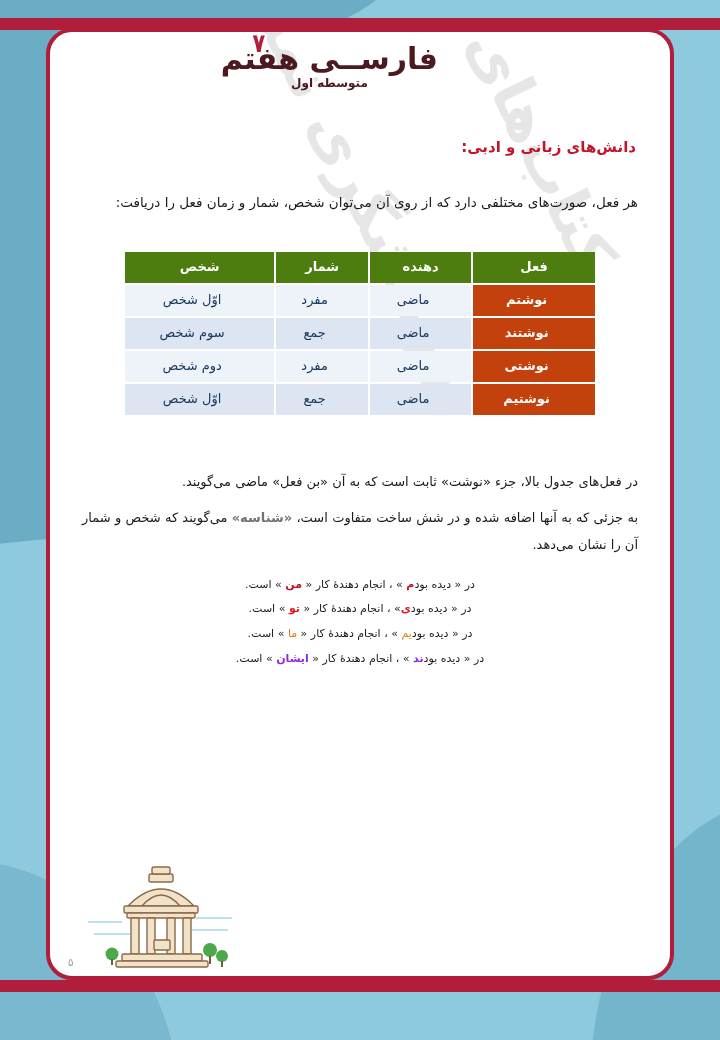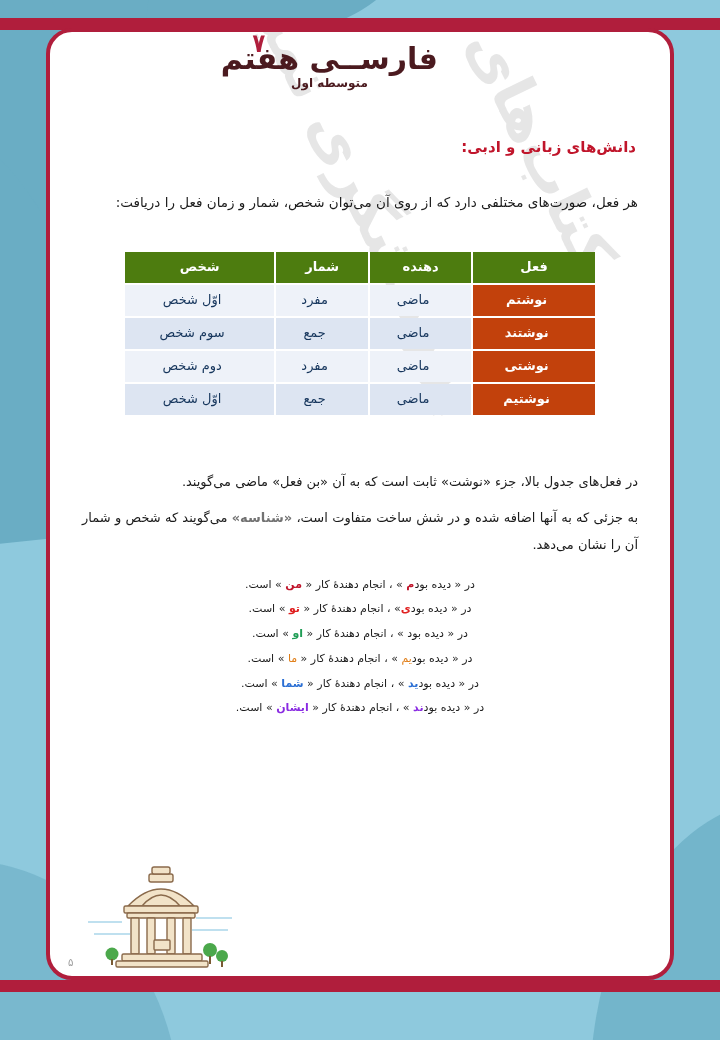--- a/index.html
+++ b/index.html
@@ -300,27 +300,21 @@
 
 
       <div class="lines">
         <div class="line-item">
           <span>در « دیده بود</span><span class="c-crimson">م</span><span> » ، انجام دهندهٔ کار « </span><span class="c-crimson">من</span><span> » است.</span>
         </div>
         <div class="line-item">
           <span>در « دیده بود</span><span class="c-red">ی</span><span>» ، انجام دهندهٔ کار « </span><span class="c-red">تو</span><span> » است.</span>
         </div>
         <div class="line-item">
-          <span>در « دیده بود</span><span class="c-green"></span><span> » ، انجام دهندهٔ کار « </span><span class="c-green">او</span><span> » است.</span>
-        </div>
-        <div class="line-item">
           <span>در « دیده بود</span><span class="c-orange">یم</span><span> » ، انجام دهندهٔ کار « </span><span class="c-orange">ما</span><span> » است.</span>
-        </div>
-        <div class="line-item">
-          <span>در « دیده بود</span><span class="c-blue">ید</span><span> » ، انجام دهندهٔ کار « </span><span class="c-blue">شما</span><span> » است.</span>
         </div>
         <div class="line-item">
           <span>در « دیده بود</span><span class="c-purple">ند</span><span> » ، انجام دهندهٔ کار « </span><span class="c-purple">ایشان</span><span> » است.</span>
         </div>
       </div>
     </div>
 
     <svg class="pavilion" viewBox="0 0 150 110">
       <g stroke="#8a6a4b" stroke-width="1.4" fill="#f2e3c8" stroke-linejoin="round">
 

